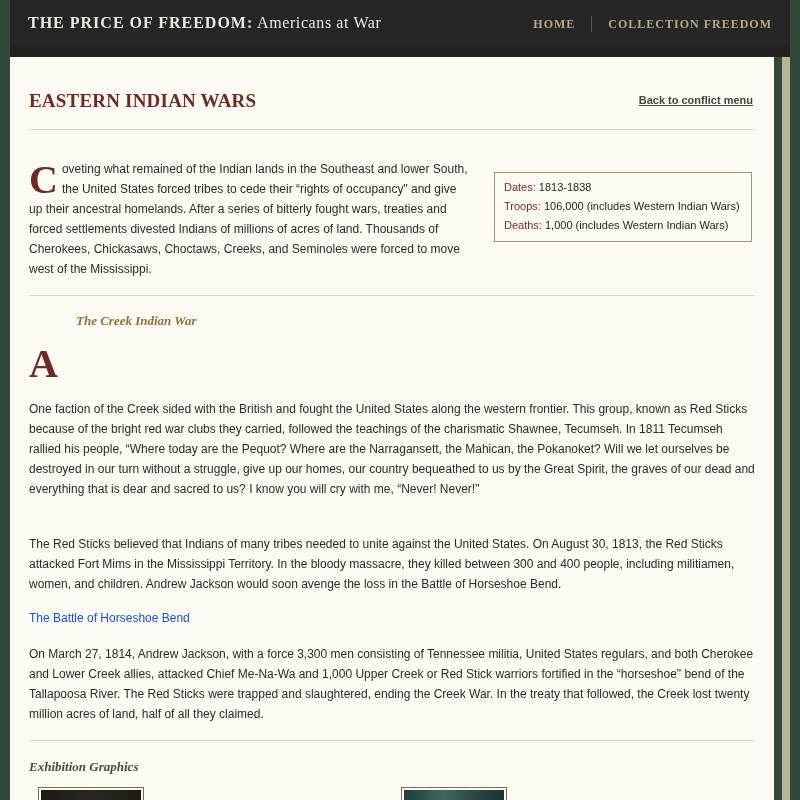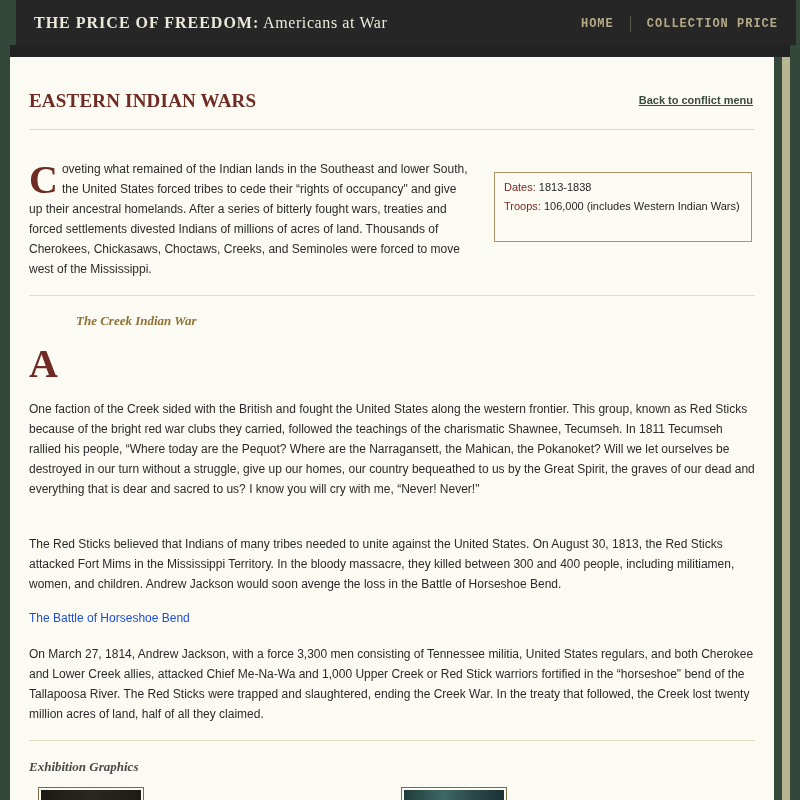--- a/index.html
+++ b/index.html
@@ -4,40 +4,40 @@
   <style>
     html, body { margin: 0; padding: 0; }
     body {
       width: 800px; height: 800px; overflow: hidden;
       background: #33473a;
       font-family: "Liberation Sans", sans-serif;
       position: relative;
     }
     .outer-left { position: absolute; left: 0; top: 0; width: 10px; height: 800px; background: #34473b; }
     .header {
-      position: absolute; left: 16px; top: 0; width: 780px; height: 45px;
+      position: absolute; left: 10px; top: 0; width: 780px; height: 45px;
       background: #262626;
       border-bottom: 1px solid #3a3a3a;
     }
     .header-strip {
       position: absolute; left: 10px; top: 45px; width: 780px; height: 12px;
       background: #222;
     }
     .site-title {
       position: absolute; left: 18px; top: 14px;
       font-family: "Liberation Serif", serif;
       color: #ece8dc; font-size: 15px; letter-spacing: 0.5px;
       white-space: nowrap;
     }
     .site-title .caps { font-variant: small-caps; font-weight: bold; letter-spacing: 1px; font-size: 16px; }
     .site-title .rest { font-size: 16px; letter-spacing: 0.6px; }
     .nav {
       position: absolute; right: 18px; top: 16px;
       display: flex; align-items: center;
-      font-family: Liberation Mono, monospace;
+      font-family: Liberation Serif, serif;
       font-size: 12px; letter-spacing: 1px; color: #b5aa88;
     }
     .nav a { color: #b5aa88; text-decoration: none; font-weight: bold; }
     .nav .sep { width: 1px; height: 16px; background: #5c574a; margin: 0 16px; }
 
     .frame-left { position: absolute; left: 10px; top: 57px; width: 7px; height: 743px; background: #b7b592; }
     .frame-right { position: absolute; left: 782px; top: 57px; width: 8px; height: 743px; background: #b7b592; }
 
     .page {
       position: absolute; left: 10px; top: 57px; width: 764px; height: 743px;
@@ -109,21 +109,21 @@
 
 <div class="outer-left"></div>
 
 <div class="header">
   <div class="site-title">
     <span class="caps">THE PRICE OF FREEDOM:</span><span class="rest"> Americans at War</span>
   </div>
   <div class="nav">
     <a>HOME</a>
     <span class="sep"></span>
-    <a>COLLECTION PRICE</a>
+    <a>COLLECTION FREEDOM</a>
   </div>
 </div>
 <div class="header-strip"></div>
 
 <div class="frame-left"></div>
 <div class="frame-right"></div>
 
 <div class="page">
   <div class="content">
 
@@ -135,20 +135,23 @@
       <span class="dropcap">C</span><span>oveting what remained of the Indian lands in the Southeast and lower South, the United States forced tribes to cede their “rights of occupancy" and give up their ancestral homelands. After a series of bitterly fought wars, treaties and forced settlements divested Indians of millions of acres of land. Thousands of Cherokees, Chickasaws, Choctaws, Creeks, and Seminoles were forced to move west of the Mississippi.</span>
     </div>
 
     <div class="facts-title">Facts / Statistics</div>
     <div class="facts-box">
       <div class="facts-row" style="top:8px">
         <span class="lbl">Dates:</span><span> 1813-1838</span>
       </div>
       <div class="facts-row" style="top:27px">
         <span class="lbl">Troops:</span><span> 106,000 (includes Western Indian Wars)</span>
+      </div>
+      <div class="facts-row" style="top:46px">
+        <span class="lbl">Deaths:</span><span> 1,000 (includes Western Indian Wars)</span>
       </div>
     </div>
 
     <div class="rule" style="top:238px"></div>
 
     <div class="section-title">The Creek Indian War</div>
 
     <div class="para" style="top:287px">
       <span class="dropcap">A</span>
     </div>

